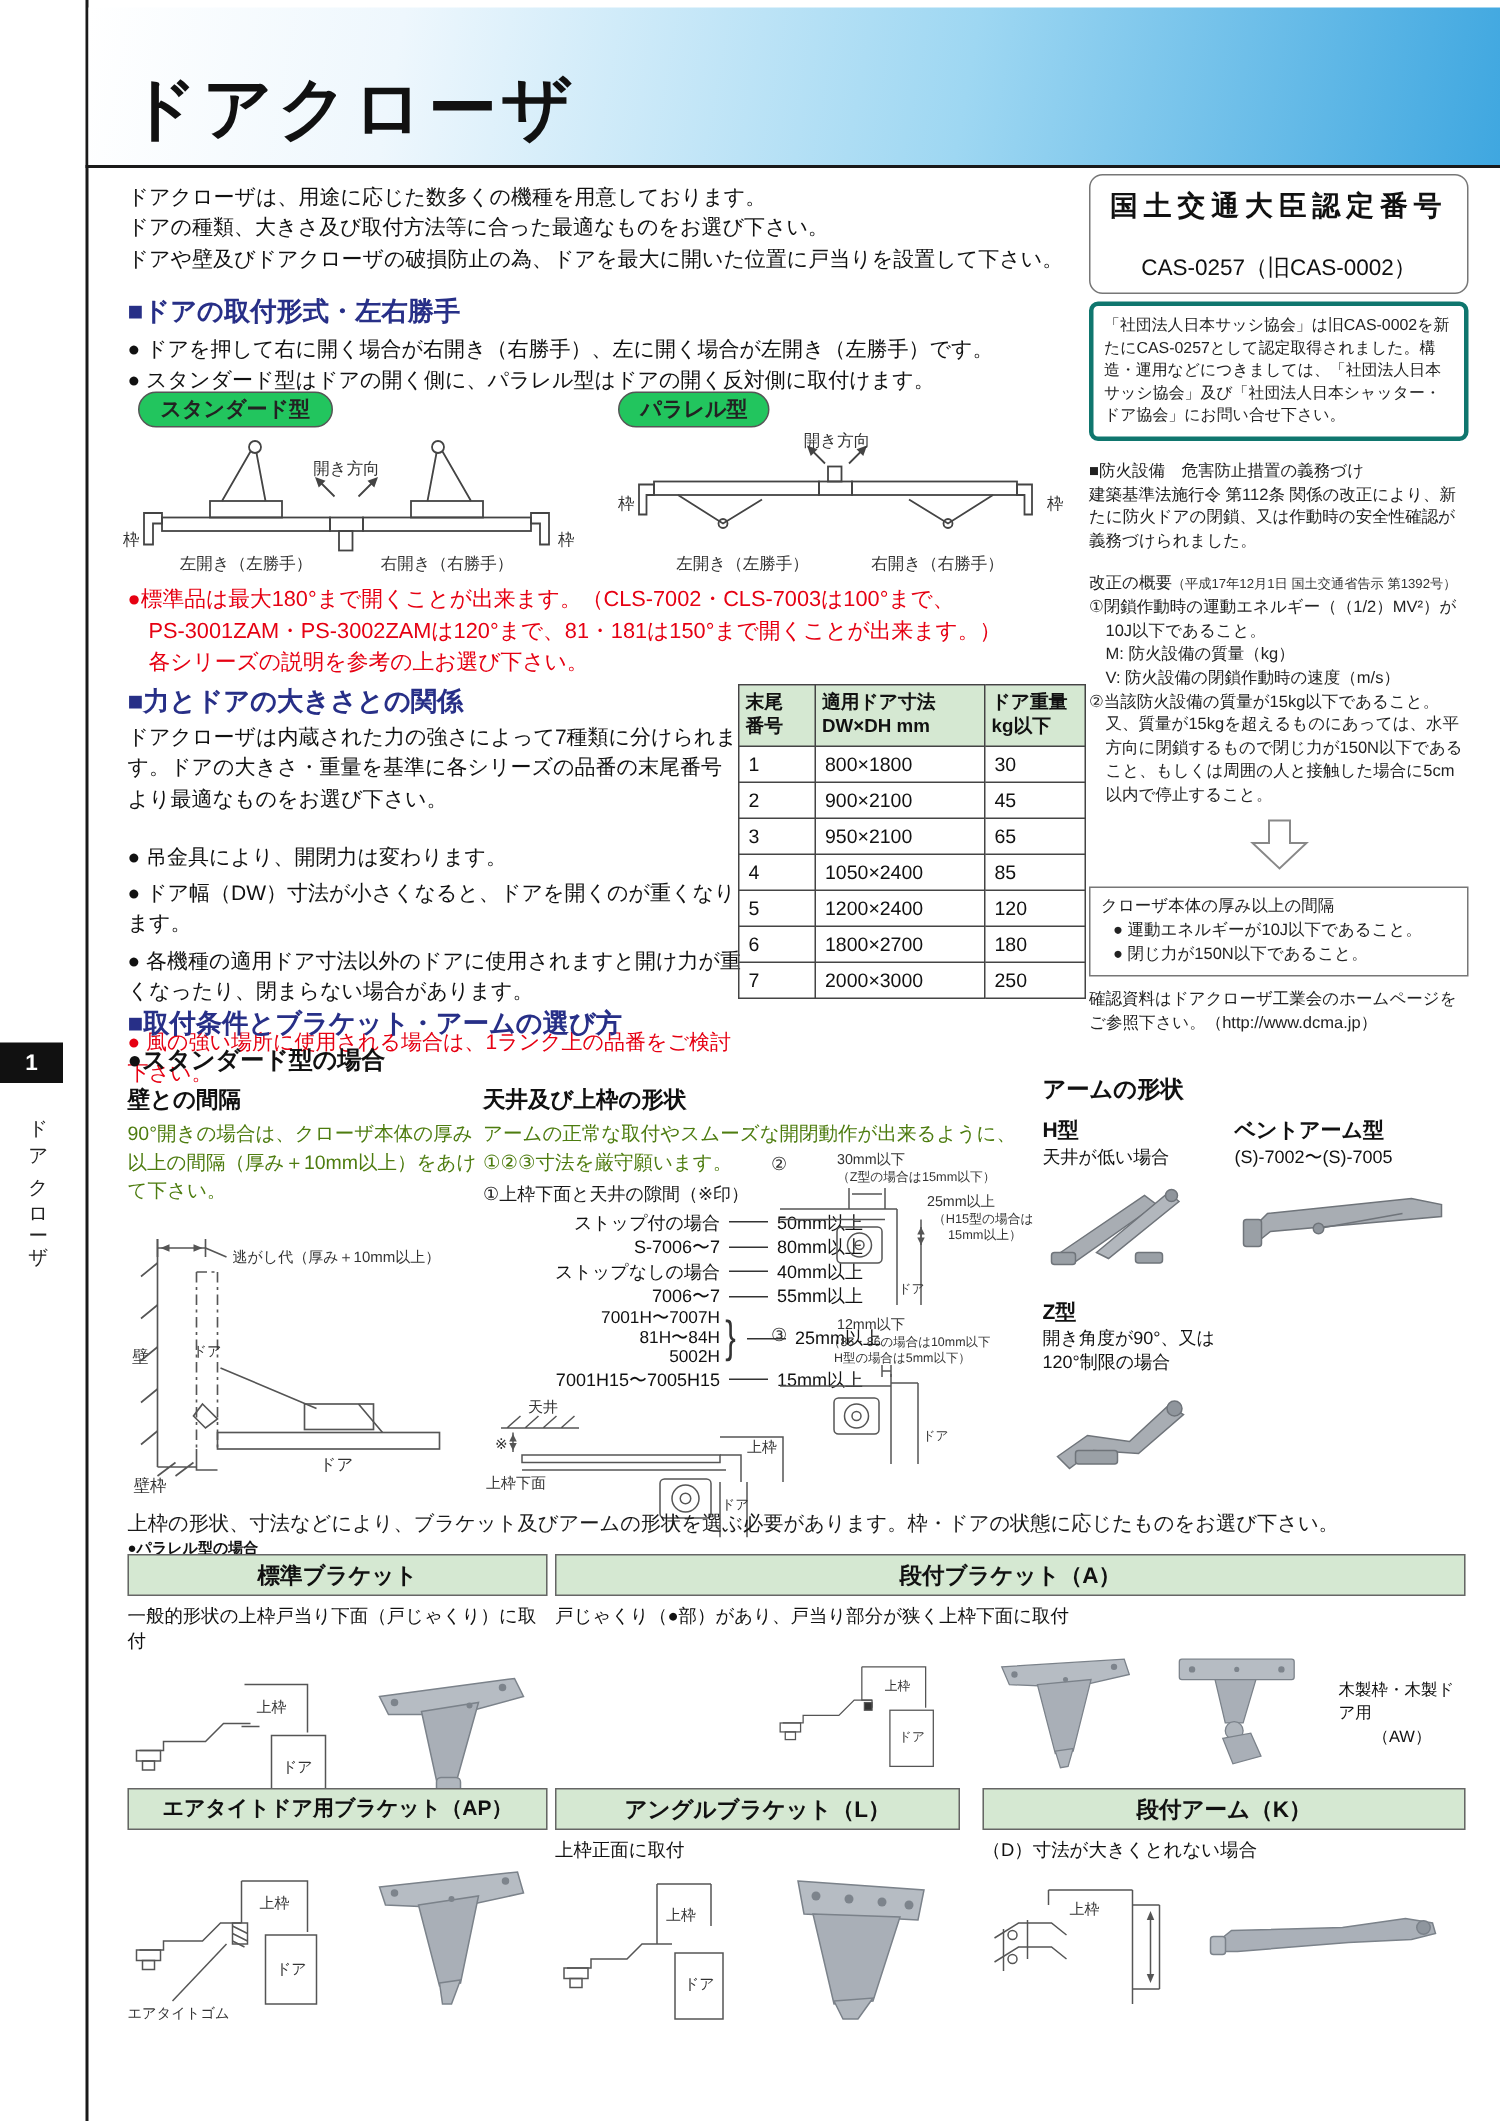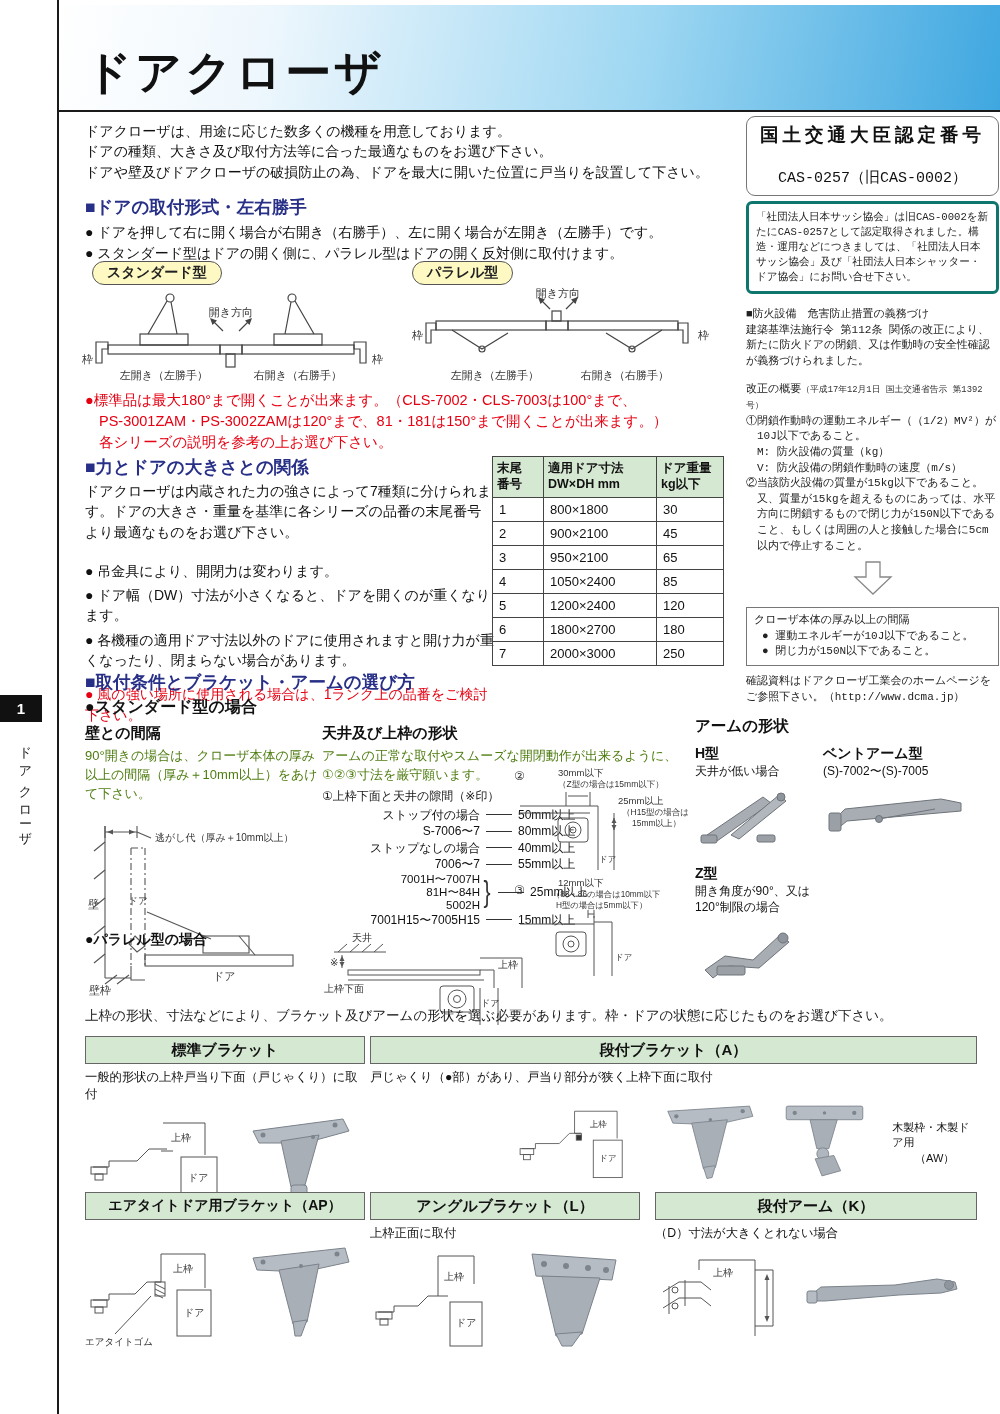--- a/index.html
+++ b/index.html
@@ -12,33 +12,33 @@
   .side-vert{position:absolute;left:16px;top:737px;writing-mode:vertical-rl;font-size:13px;
              letter-spacing:5px;color:#222;}
   .band{position:absolute;left:59px;top:5px;width:941px;height:105px;
         background:linear-gradient(100deg,#ffffff 0%,#eef7fd 22%,#9ed7f2 62%,#3fa7e0 100%);}
   .band-underline{position:absolute;left:57px;top:110px;width:943px;height:2px;background:#1a1a1a;}
   .page-title{position:absolute;left:26px;bottom:6px;margin:0;font-size:46px;font-weight:bold;
               color:#111;letter-spacing:3px;}
   .body14{font-size:14px;line-height:1.45;color:#111;}
   .h-navy{font-size:17.5px;font-weight:bold;color:#272f87;}
   .red{color:#e60012;}
-  .badge{display:inline-block;border:1.5px solid #555;border-radius:12px;background:#fef9c3;
+  .badge{display:inline-block;border:1.5px solid #555;border-radius:12px;background:#22c55e;
          padding:2px 14px;font-size:14px;font-weight:bold;color:#222;}
   .sub-bold{font-size:16px;font-weight:bold;color:#111;}
   .col-title{font-size:15px;font-weight:bold;color:#111;}
   .small13{font-size:13px;line-height:1.45;color:#4d7c0f;}
   
   .size-table{border-collapse:collapse;font-size:13px;color:#111;}
   .size-table th,.size-table td{border:1px solid #444;text-align:left;}
   .size-table th{background:#d5e8d2;font-weight:bold;height:38px;padding:1px 4px;font-size:12.5px;line-height:1.25;}
   .size-table td{height:23px;padding:0 6px;}
   .size-table{border:1.5px solid #333;}
   
-  .cert-col{position:absolute;left:746px;top:116px;width:253px;font-size:11px;line-height:1.4;color:#222;font-family:Liberation Mono, monospace;}
+  .cert-col{position:absolute;left:726px;top:116px;width:253px;font-size:11px;line-height:1.4;color:#222;}
   .cert-box{border:1.2px solid #777;border-radius:9px;text-align:center;padding:7px 4px 6px;}
   .cert-title{font-size:18.5px;font-weight:bold;letter-spacing:4px;color:#111;}
   .cert-num{font-size:15px;margin-top:18px;color:#111;}
   .cert-note{border:3px solid #0f766e;border-radius:6px;padding:6px 7px;margin-top:5px;font-size:10.6px;line-height:1.42;}
   .fire{margin-top:13px;font-size:11px;line-height:1.42;}
   .rev{margin-top:13px;font-size:11px;line-height:1.42;}
   .rev-note{font-size:8.8px;color:#333;}
   .hang{padding-left:11px;text-indent:-11px;}
   .ind{padding-left:11px;}
   .safety-box{border:1px solid #777;padding:5px 7px;margin-top:6px;font-size:11px;line-height:1.45;}
@@ -407,21 +407,21 @@
         <div>120°制限の場合</div>
       </div>
       <svg width="120" height="62" viewBox="0 0 120 62" style="margin-top:6px;">
         <polygon points="10,48 30,34 58,38 84,14 94,20 64,46 34,44 18,56" fill="#a8adb3" stroke="#6f747a"></polygon>
         <rect x="22" y="44" width="28" height="9" rx="2" fill="#9aa0a6" stroke="#6f747a"></rect>
         <circle cx="88" cy="16" r="5" fill="#8f959c" stroke="#6f747a"></circle>
       </svg>
     </div>
   </div>
 
-  <div class="t sub-bold" style="left:85px;top:931px;font-size:14px;">●パラレル型の場合</div>
+  <div class="t sub-bold" style="left:85px;top:1025px;font-size:10px;">●パラレル型の場合</div>
   <div class="t" style="left:85px;top:1007px;width:895px;font-size:13.5px;">上枠の形状、寸法などにより、ブラケット及びアームの形状を選ぶ必要があります。枠・ドアの状態に応じたものをお選び下さい。</div>
 
   <div class="t" style="left:85px;top:1036px;width:280px;">
     <div class="card-head">標準ブラケット</div>
     <div class="card-desc">一般的形状の上枠戸当り下面（戸じゃくり）に取付</div>
     <div style="display:flex;gap:8px;margin-top:6px;">
       <svg width="150" height="98" viewBox="0 0 150 98">
         <g stroke="#555" fill="none" stroke-width="1">
           <path d="M8 58 h16 v-6 h28 l12 -12 h18"></path>
           <rect x="6" y="58" width="16" height="7"></rect>

